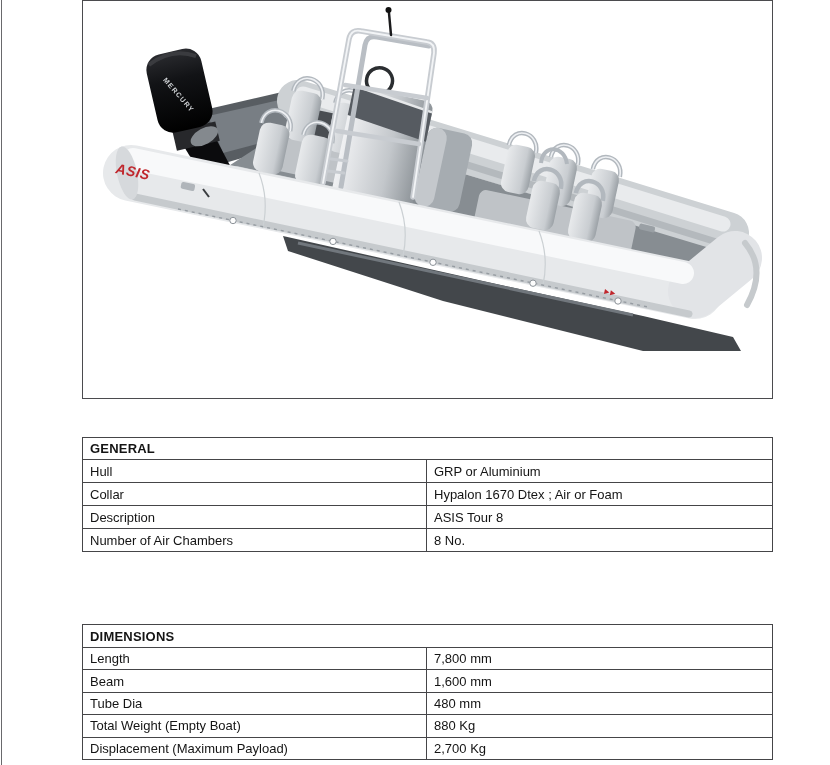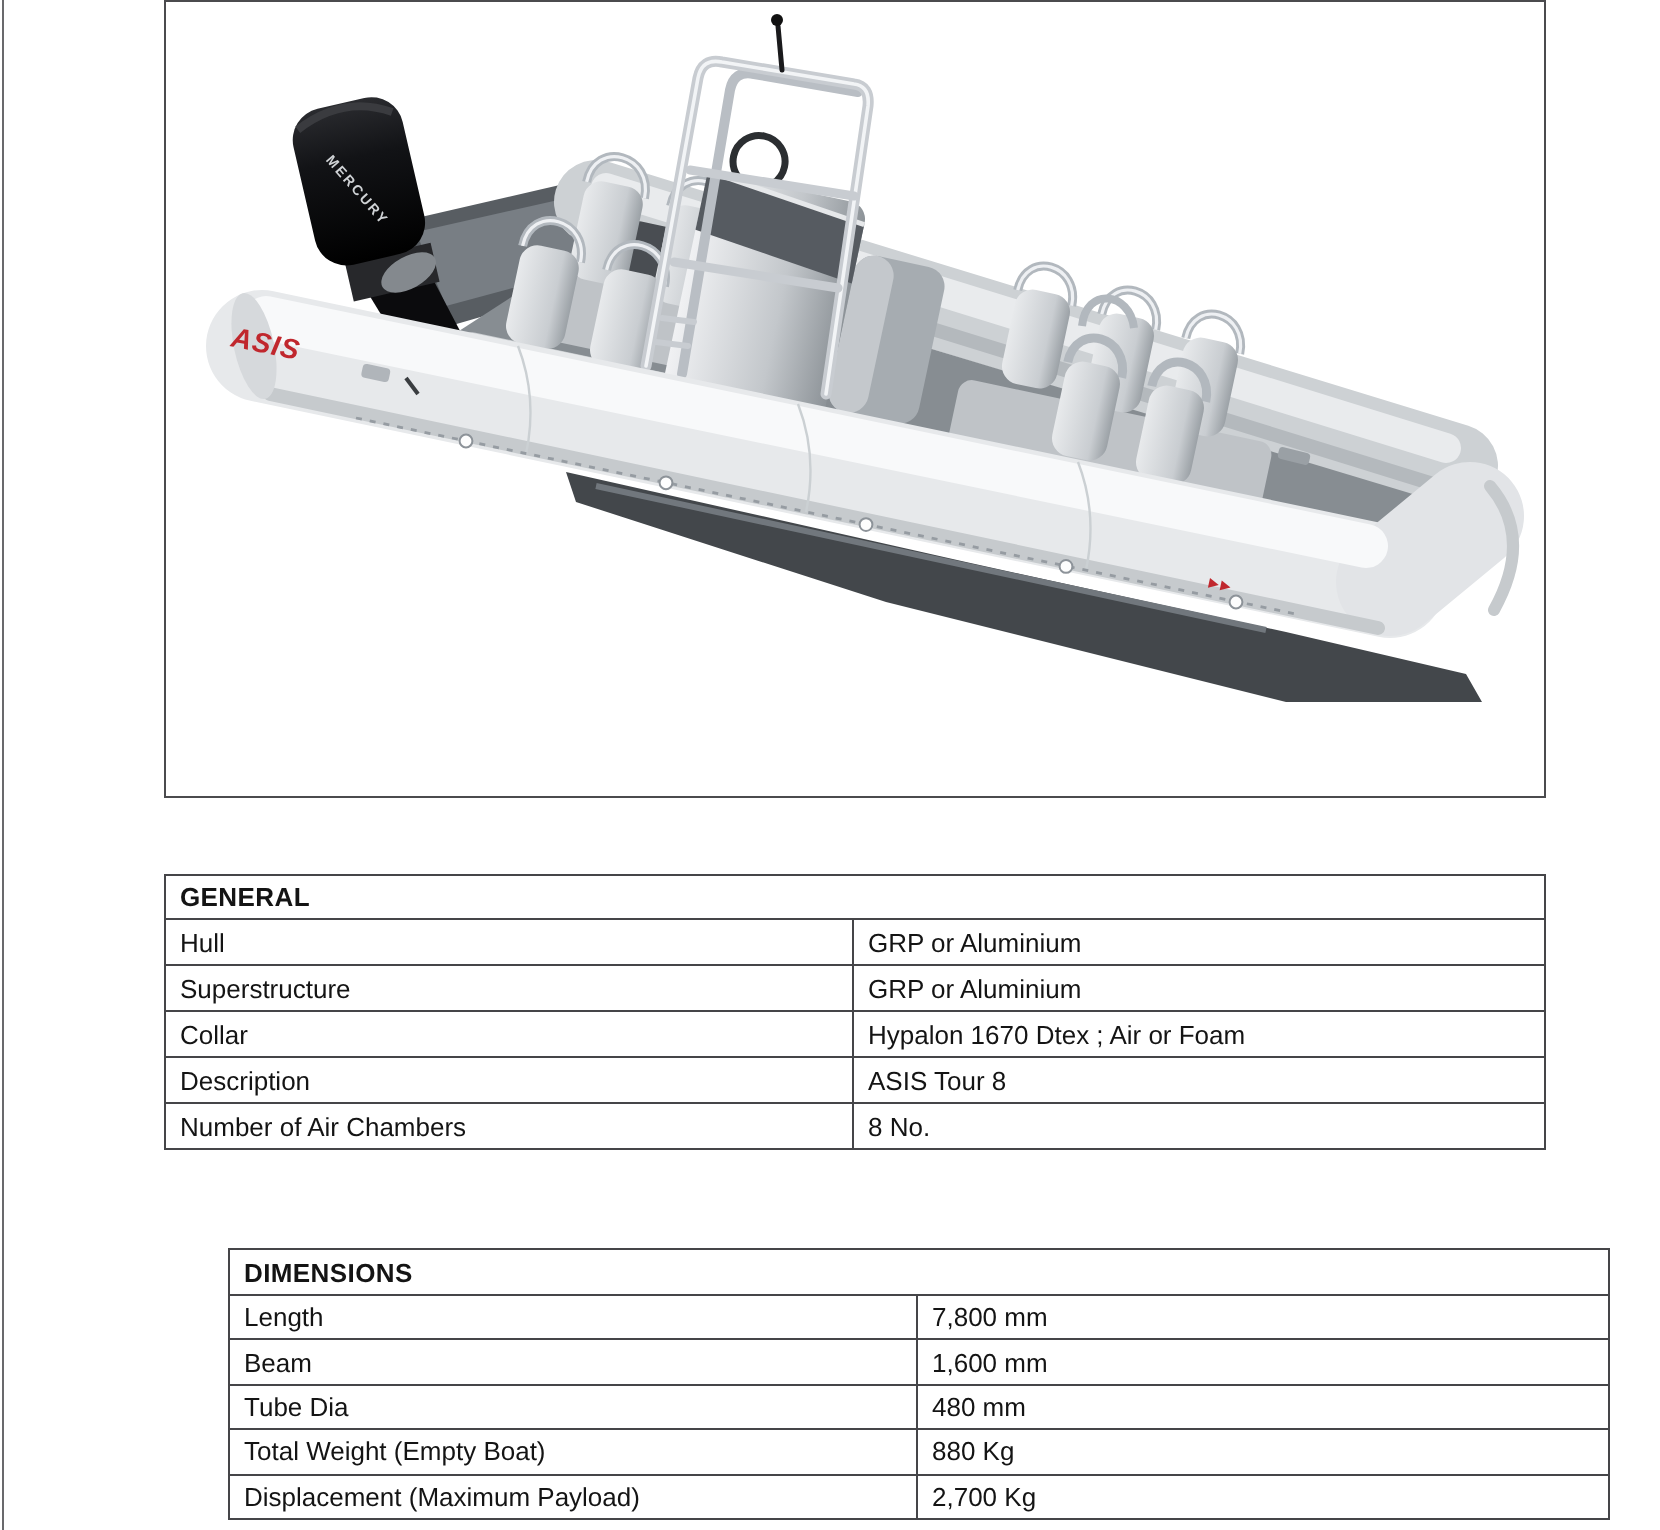--- a/index.html
+++ b/index.html
@@ -20,21 +20,21 @@
     font-size:13px;color:#141414;
   }
   table.spec-table td{
     border:1px solid #454548;padding:0 4px 0 7px;vertical-align:middle;
     overflow:hidden;white-space:nowrap;
   }
   table.spec-table tr.hdr td{font-weight:bold;letter-spacing:.2px;}
   #general-table{top:437px;}
   #general-table tr.hdr td{height:21px;}
   #general-table tr.row td{height:22px;}
-  #dimensions-table{top:624px;margin-left:32px;}
+  #dimensions-table{top:624px;}
   #dimensions-table tr.hdr td{height:22px;}
   #dimensions-table tr.row td{height:21.4px;}
   td.val{padding-left:8px;}
 </style>
 </head>
 <body>
 
 <div class="page-edge"></div>
 
 <div class="figure-frame">
@@ -216,24 +216,20 @@
     </colgroup>
   <tbody>
       <tr class="hdr">
     <td colspan="2">GENERAL</td>
   </tr>
   <tr class="row">
     <td>Hull</td>
     <td class="val">GRP or Aluminium</td>
   </tr>
   <tr class="row">
-    <td>Superstructure</td>
-    <td class="val">GRP or Aluminium</td>
-  </tr>
-  <tr class="row">
     <td>Collar</td>
     <td class="val">Hypalon 1670 Dtex ; Air or Foam</td>
   </tr>
   <tr class="row">
     <td>Description</td>
     <td class="val">ASIS Tour 8</td>
   </tr>
   <tr class="row">
     <td>Number of Air Chambers</td>
     <td class="val">8 No.</td>

